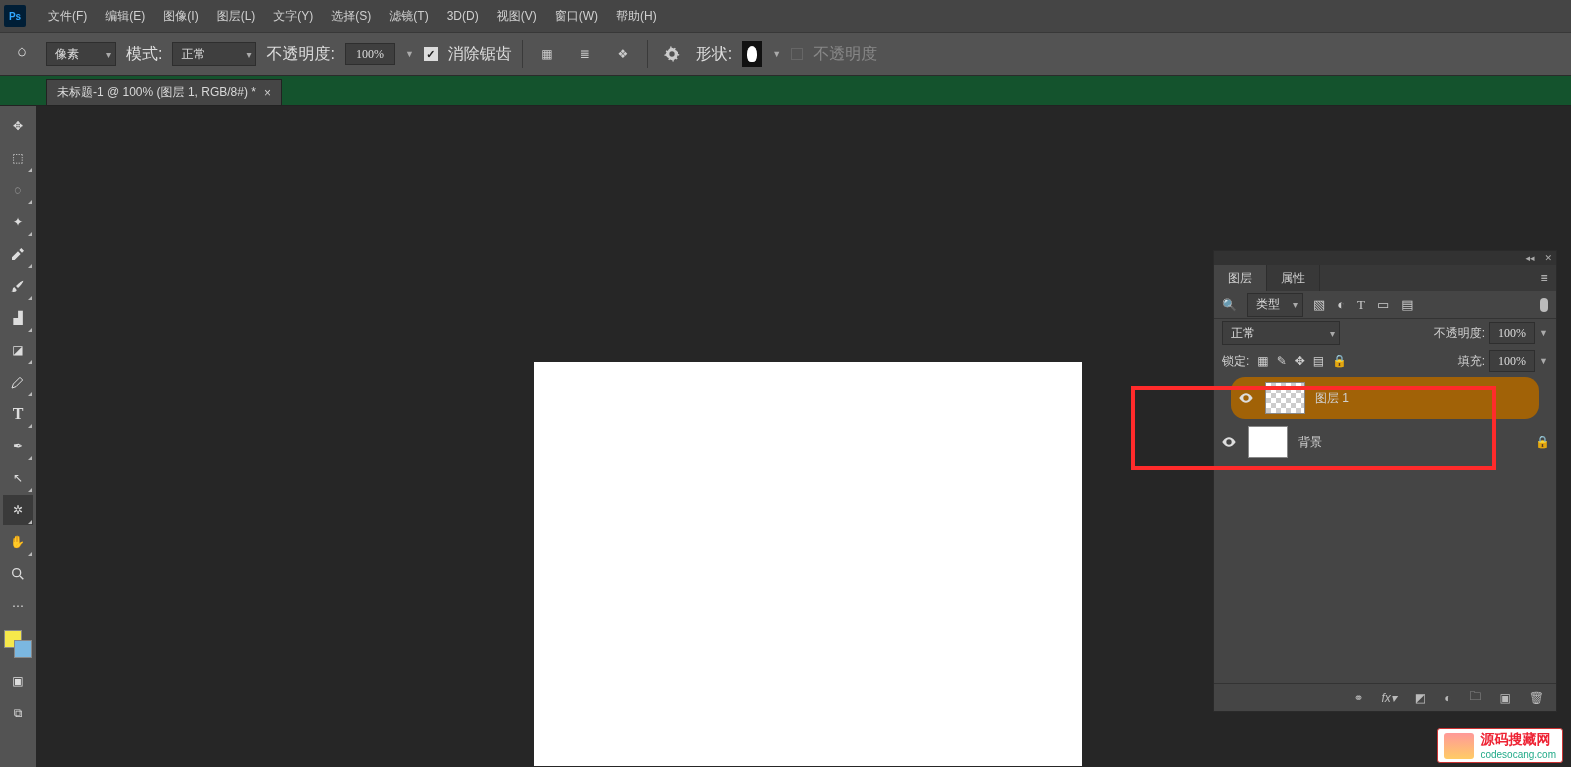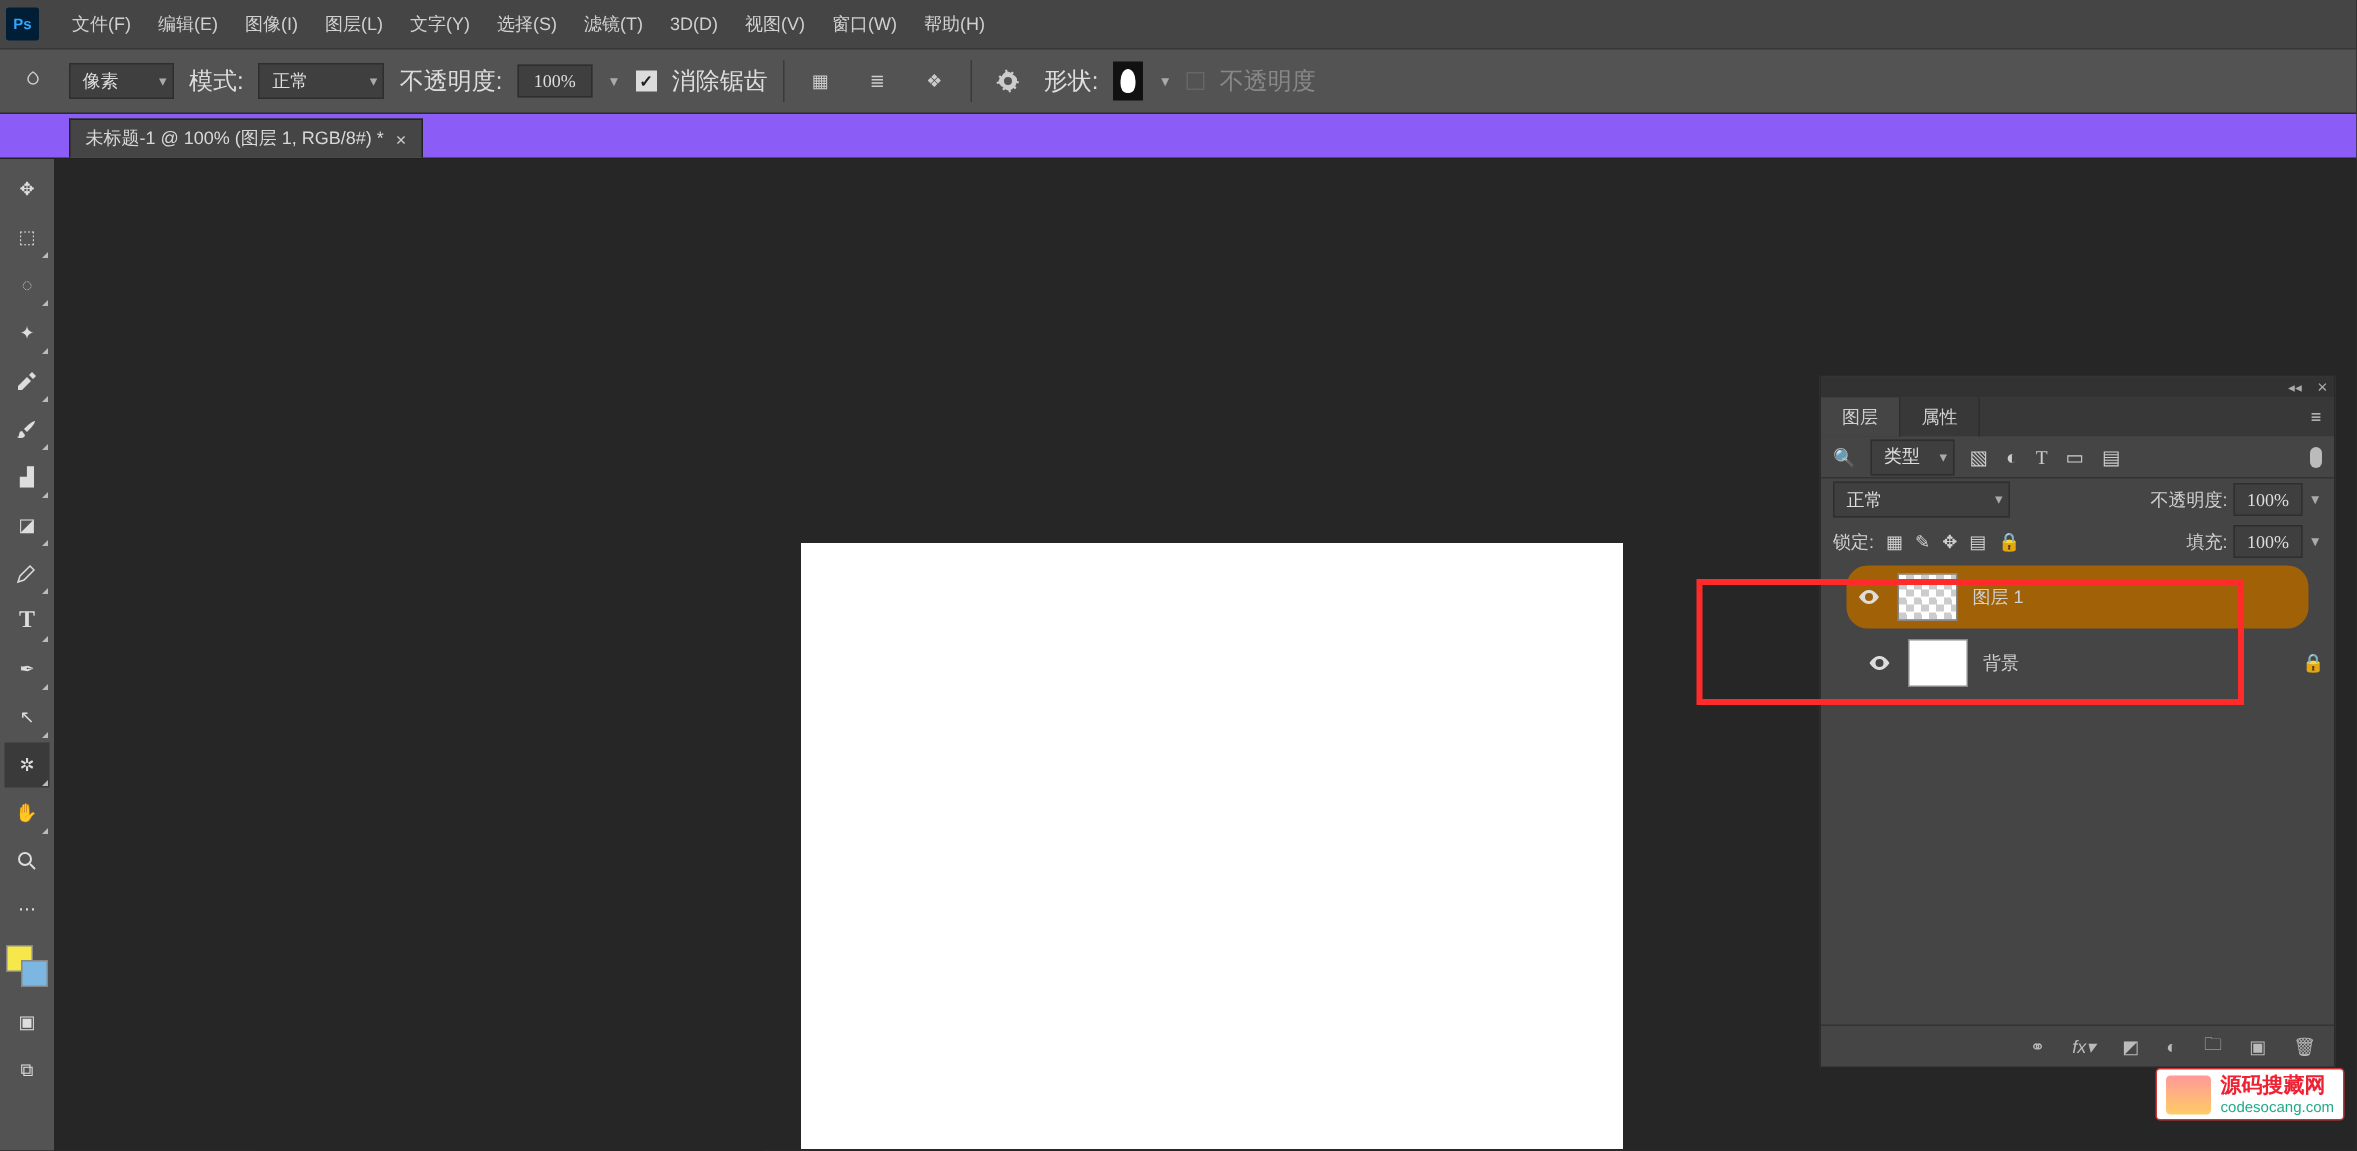--- a/index.html
+++ b/index.html
@@ -13,21 +13,21 @@
   .opt-icon { width:28px; height:28px; display:flex; align-items:center; justify-content:center; color:#ccc; }
   .opt-label { font-size:16px; color:#ddd; }
   .dd { background:#3f3f3f; border:1px solid #2e2e2e; height:24px; display:flex; align-items:center; padding:0 18px 0 8px; position:relative; color:#ddd;}
   .dd:after { content:"▾"; position:absolute; right:4px; font-size:10px; color:#aaa;}
   .numfield { background:#3f3f3f; border:1px solid #2e2e2e; height:22px; width:50px; display:flex; align-items:center; justify-content:center; color:#ddd;font-family:Liberation Serif, serif;}
   .chk { width:14px; height:14px; background:#dcdcdc; display:inline-flex; align-items:center; justify-content:center; color:#222; font-size:11px; font-weight:bold;}
   .sep { width:1px; height:28px; background:#3a3a3a; }
   .shape-swatch { width:20px; height:26px; background:#111; display:flex; align-items:center; justify-content:center;}
   .bulb { width:10px; height:16px; background:#fff; border-radius:50% 50% 40% 40%; }
   
-  .tabrow { height:30px; background:#8b5cf6; display:flex; align-items:flex-end; padding-left:46px; border-bottom:1px solid #222;}
+  .tabrow { height:30px; background:#14532d; display:flex; align-items:flex-end; padding-left:46px; border-bottom:1px solid #222;}
   .doctab { background:#454545; border:1px solid #222; border-bottom:none; padding:4px 10px; display:flex; align-items:center; gap:8px; font-size:12px; color:#d8d8d8;}
   .doctab .x { color:#ccc; cursor:pointer;}
   
   .main { position:absolute; top:106px; left:36px; right:0; bottom:0; background:#262626; }
   .canvas { position:absolute; left:498px; top:255px; width:550px; height:405px; background:#fff; transform:translate(0,0);} 
   
   
   .toolbar { position:absolute; left:0; top:106px; width:36px; bottom:0; background:#535353; display:flex; flex-direction:column; align-items:center; padding-top:4px;}
   .tool { width:30px; height:30px; display:flex; align-items:center; justify-content:center; margin:1px 0; color:#ddd; cursor:pointer; position:relative;}
   .tool.sel { background:#3a3a3a; }
@@ -43,31 +43,31 @@
   .ptab.act { background:#454545; }
   .ptab-menu { margin-left:auto; width:24px; display:flex; align-items:center; justify-content:center;}
   .panel-filter { height:28px; display:flex; align-items:center; gap:10px; padding:0 8px; background:#454545; border-bottom:1px solid #333;}
   .filter-dd { flex:0 0 auto; }
   .filter-icons { display:flex; gap:12px; color:#ccc; font-size:13px;}
   .toggle-pill { width:8px; height:14px; background:#bbb; border-radius:4px; margin-left:auto;}
   .panel-row { height:28px; display:flex; align-items:center; gap:8px; padding:0 8px;}
   .opac-field { display:flex; align-items:center; gap:4px;}
   .highlight { position:absolute; border:4px solid #ff2b2b; pointer-events:none; }
   .layers-list { background:#454545; }
-  .layer-row { display:flex; align-items:center; height:42px; padding:0 6px; gap:10px;margin-left:24px;}
+  .layer-row { display:flex; align-items:center; height:42px; padding:0 6px; gap:10px;}
   .layer-row.sel { background:#a16207; margin:2px 17px;border-radius:14px; }
   .vis { width:18px; display:flex; justify-content:center;}
   .thumb { width:40px; height:32px; border:1px solid #888; background:#fff;}
   .thumb.checker { background:repeating-conic-gradient(#ccc 0 25%, #fff 0 50%) 0 0/10px 10px;}
   .layer-name { flex:1; }
   .lock-ic { color:#ccc; }
   .layers-spacer { height:220px; }
   .panel-foot { height:28px; border-top:1px solid #333; display:flex; align-items:center; justify-content:flex-end; gap:18px; padding:0 12px; color:#bbb; font-size:12px;}
   
-  .wm { position:absolute; right:8px; bottom:20px; display:flex; align-items:center; gap:6px; background:#fff; padding:2px 6px; border-radius:3px; border:1px solid #c33;}
+  .wm { position:absolute; right:8px; bottom:4px; display:flex; align-items:center; gap:6px; background:#fff; padding:2px 6px; border-radius:3px; border:1px solid #c33;}
   .wm-ic { width:30px; height:26px; background:linear-gradient(#f99,#fc6); border-radius:3px;}
   .wm-txt { font-size:14px; font-weight:bold; color:#e23; }
   .wm-sub { font-size:10px; color:#2a8; }
   svg { width:16px; height:16px; }
 </style>
 </head>
 <body>
 
 <div class="menubar">
   <div class="ps-logo">Ps</div>

